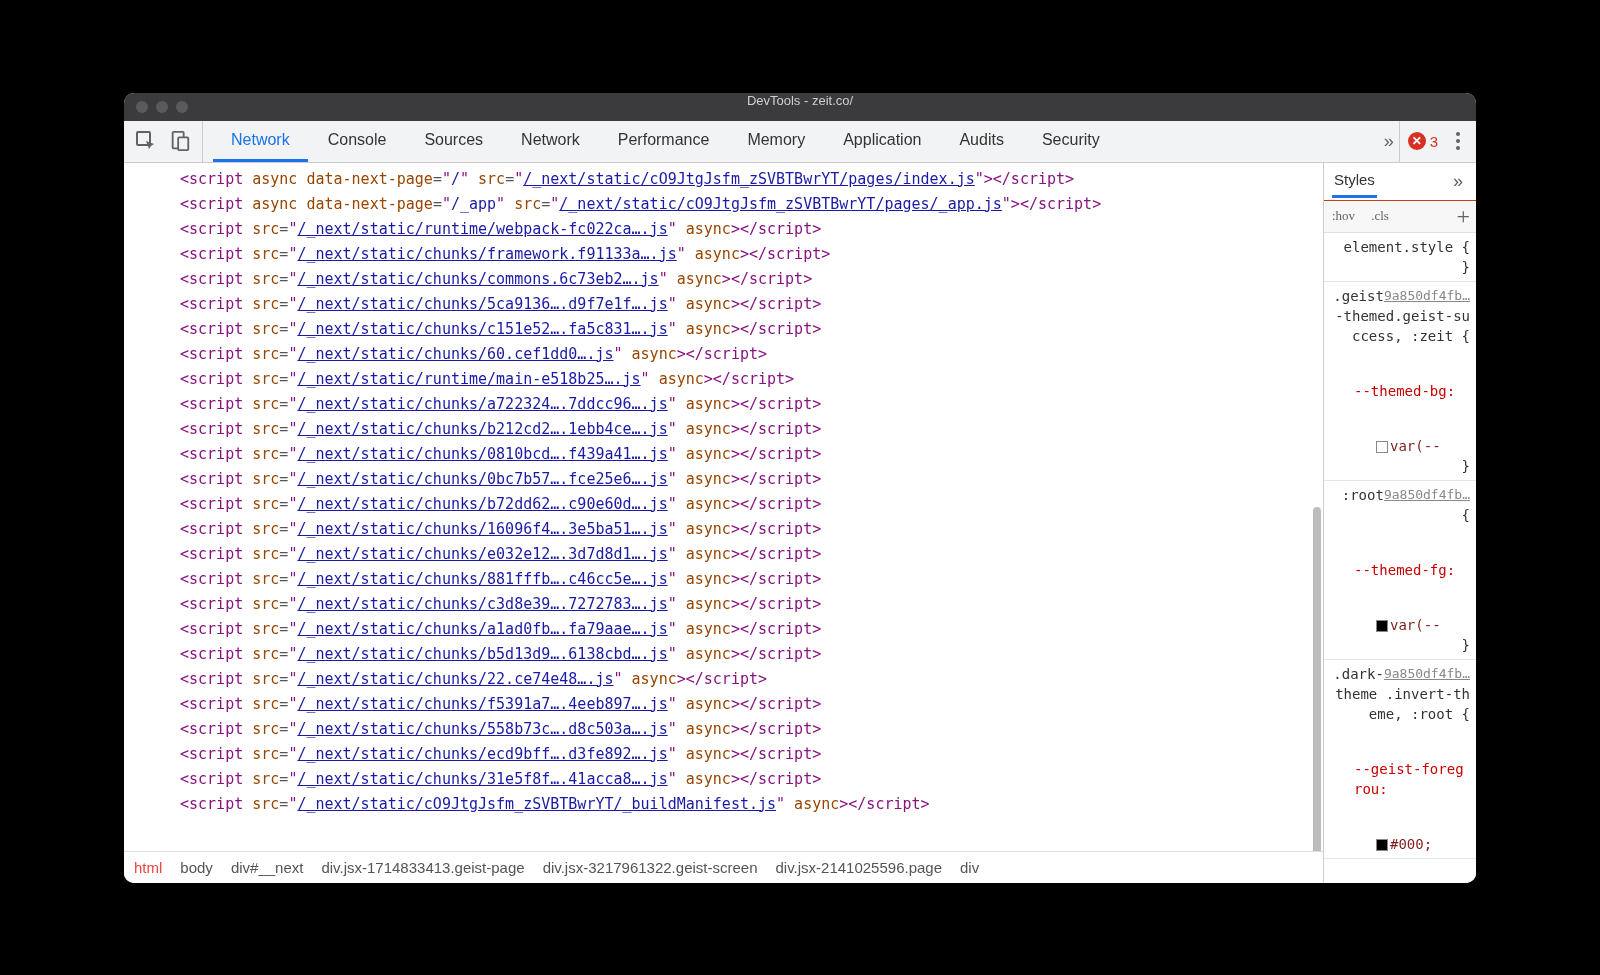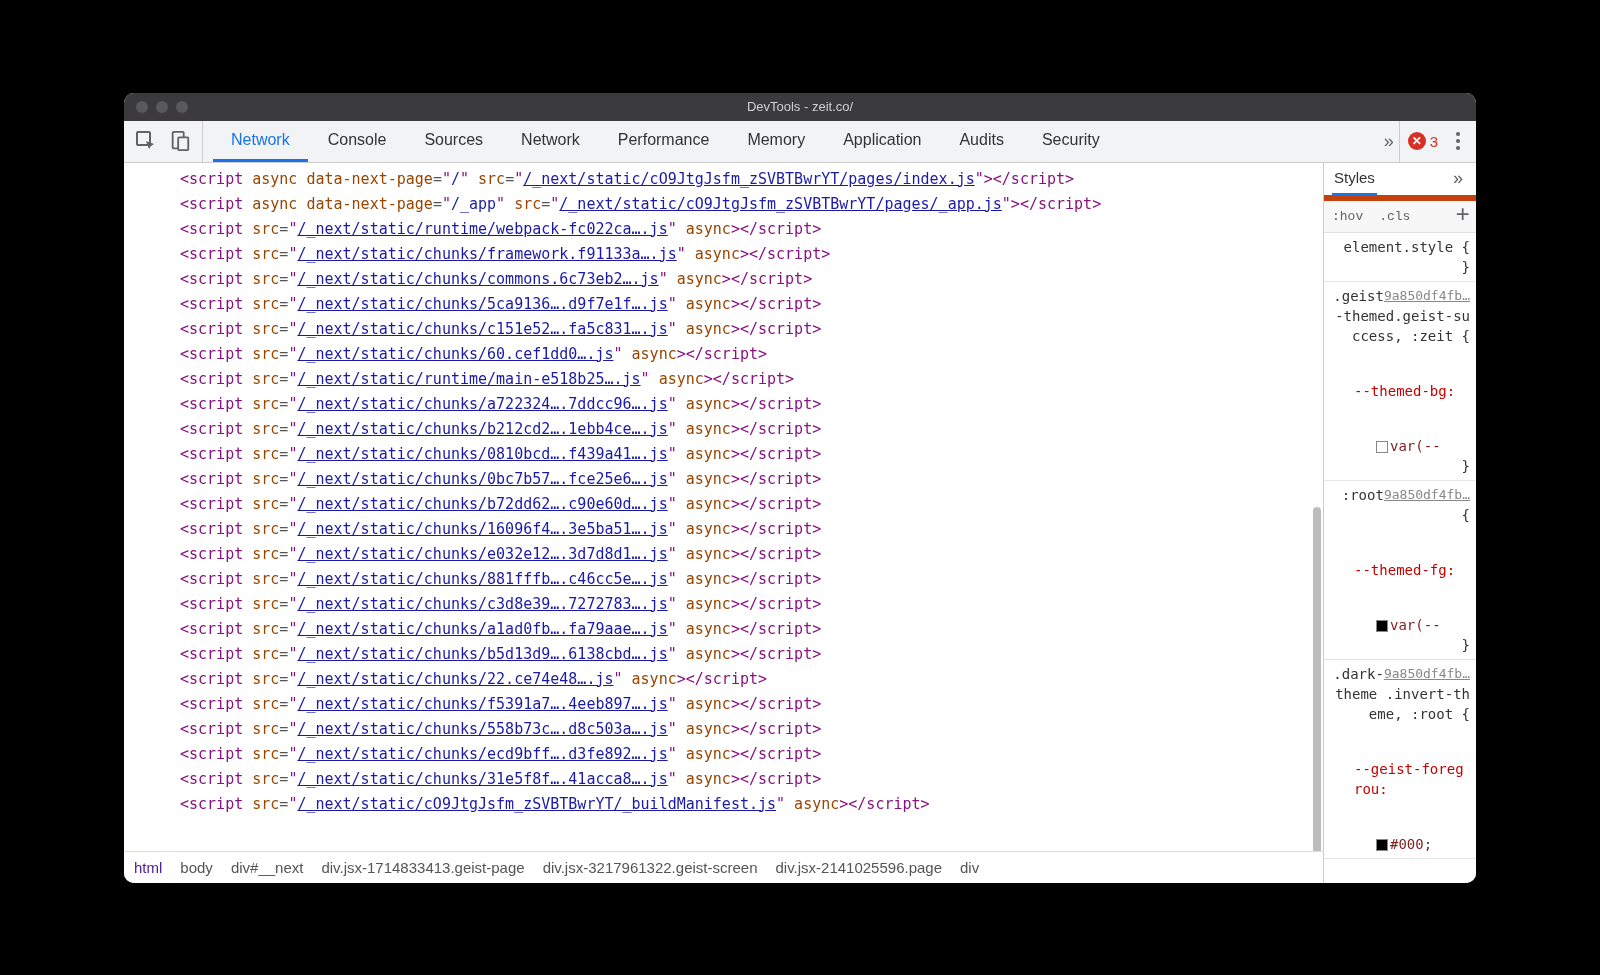--- a/index.html
+++ b/index.html
@@ -21,21 +21,21 @@
     border-radius: 10px;
     overflow: hidden;
     box-shadow: 0 20px 60px rgba(0,0,0,.6);
     display: flex;
     flex-direction: column;
   }
   .titlebar {
     height: 28px;
     background: #3b3a3c;
     display: flex;
-    align-items: center;
+    align-items: flex-start;
     position: relative;
     flex-shrink: 0;
   }
   .traffic {
     display: flex;
     gap: 8px;
     position: absolute;
     left: 12px;
     top: 50%;
     transform: translateY(-50%);
@@ -152,53 +152,53 @@
     display: flex;
     align-items: center;
     gap: 18px;
     padding: 0 10px;
     font-size: 15px;
     color: #555;
     overflow: hidden;
     flex-shrink: 0;
   }
   .crumbs span { cursor: pointer; }
-  .crumbs span.sel { color: #4c1d95; }
+  .crumbs span.sel { color: #ef4444; }
 
   .sidebar {
     width: 152px;
     display: flex;
     flex-direction: column;
     background: #fff;
     min-height: 0;
   }
   .side-tabs {
     height: 38px;
-    border-bottom: 6px solid #c2410c;
+    border-bottom: 1px solid #c2410c;
     display: flex;
     align-items: center;
     padding: 0 8px;
     gap: 10px;
     flex-shrink: 0;
   }
   .side-tab {
     font-size: 15px;
     color: #333;
     padding: 7px 2px;
     border-bottom: 3px solid transparent;
     cursor: pointer;
   }
   .side-tab.active { border-bottom-color: #1a73e8; }
   .sidebar .chev-more { margin-left: auto; }
   .side-toolbar {
     height: 32px;
     border-bottom: 1px solid #e0e0e0;
     display: flex;
     align-items: center;
-    font-family: Liberation Mono, monospace;
+    font-family: Liberation Serif, serif;
     font-size: 13px;
     color: #5f6368;
     flex-shrink: 0;
     background: #f7f7f7;
   }
   .side-toolbar .tb-btn {
     padding: 0 8px;
     cursor: pointer;
     height: 100%;
     display: flex; align-items: center;

